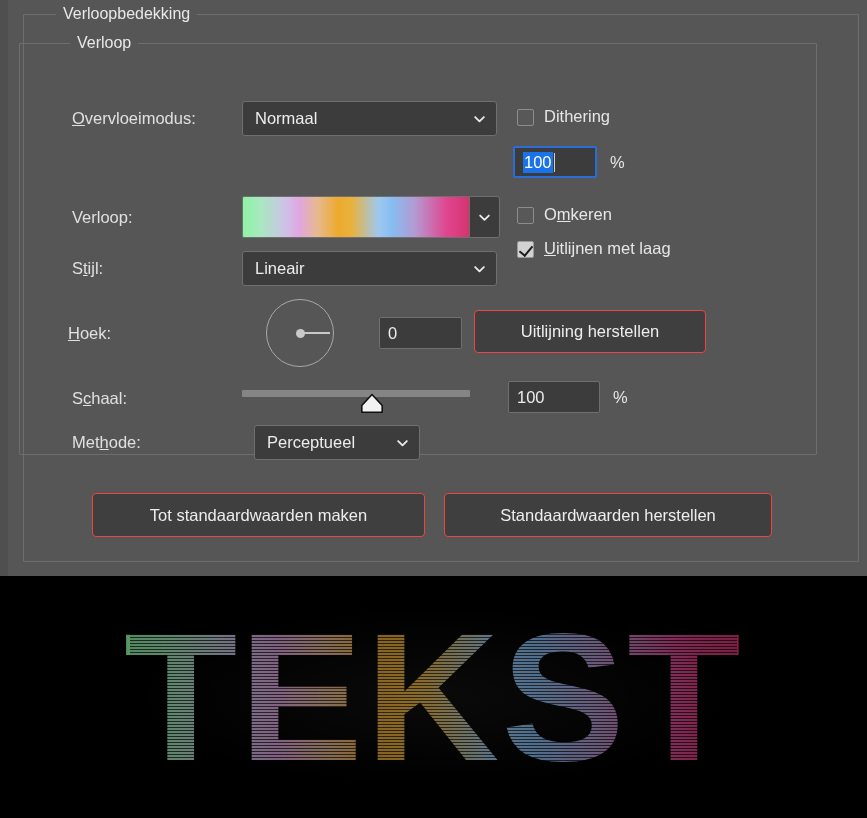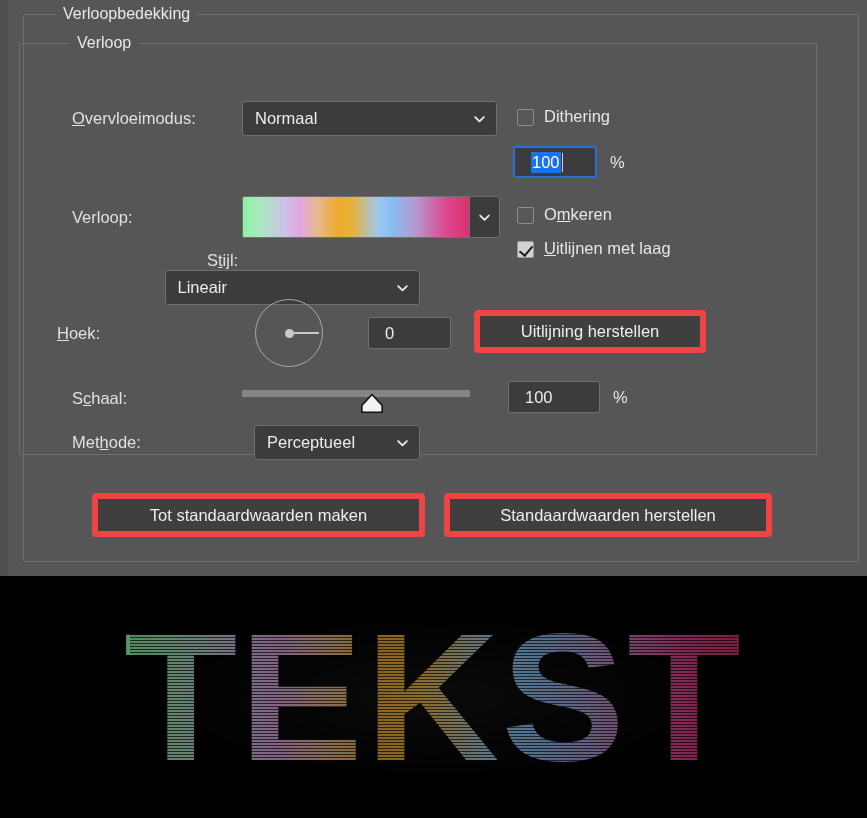--- a/index.html
+++ b/index.html
@@ -115,21 +115,21 @@
   }
   .slider .thumb svg { display: block; width: 100%; height: 100%; }
 
   
   .num {
     height: 32px;
     background: #3c3c3c;
     border: 1px solid #6f6f6f;
     border-radius: 2px;
     display: flex; align-items: center;
-    padding: 0 16px;
+    padding: 0 8px;
     color: #ececec;
     font-size: 16.5px;
     position: relative;
   }
   .num.focused {
     border: 2px solid #2a6dd4;
     background: #3c3c3c;
   }
   .num .sel {
     background: #1a73e8;
@@ -181,21 +181,21 @@
     position: absolute; left: 50%; top: 50%;
     width: 30px; height: 2px;
     margin-top: -1px;
     background: #c9c9c9;
     transform-origin: 0 50%;
   }
 
   
   .btn {
     background: #3f3f3f;
-    border: 6px solid #ef4444;
+    border: 1px solid #ef4444;
     border-radius: 4px;
     color: #ededed;
     font-size: 16.5px;
     display: flex;
     align-items: center;
     justify-content: center;
     cursor: default;
     white-space: nowrap;
   }
 
@@ -310,40 +310,40 @@
           </span>
         </div>
       </div>
     </div>
 
     <div class="row cb-wrap" style="left:517px; top:205px;">
       <span class="cb off"></span>
       <span class="cb-label">O<u>m</u>keren</span>
     </div>
 
-    <div class="row" style="left:72px; top:251px; width:430px;flex-direction:column;">
+    <div class="row" style="left:72px; top:251px; width:430px;">
       <div class="lbl" style="width:160px;">
         S<u>t</u>ijl:
       </div>
       <div class="select" style="width:255px; margin-left:10px;">
         <span>Lineair</span>
         <span class="chev">
           <svg viewBox="0 0 12 12">
               <path d="M2 4.2 L6 8.2 L10 4.2" fill="none" stroke="#e9e9e9" stroke-width="1.7" stroke-linecap="round" stroke-linejoin="round"></path>
             </svg>
         </span>
       </div>
     </div>
 
     <div class="row cb-wrap" style="left:517px; top:239px;">
       <span class="cb on"></span>
       <span class="cb-label"><u>U</u>itlijnen met laag</span>
     </div>
 
-    <div class="row" style="left:57px; top:299px;gap:28px;">
+    <div class="row" style="left:68px; top:299px;gap:28px;">
       <div class="lbl" style="width:160px;">
         <u>H</u>oek:
       </div>
       <div class="dial" style="margin-left:10px;">
         <div class="needle" id="angle-needle" style="transform: rotate(0deg);"></div>
         <div class="hub"></div>
       </div>
       <div class="num" style="width:83px; margin-left:17px;">
         <span>0</span>
       </div>

